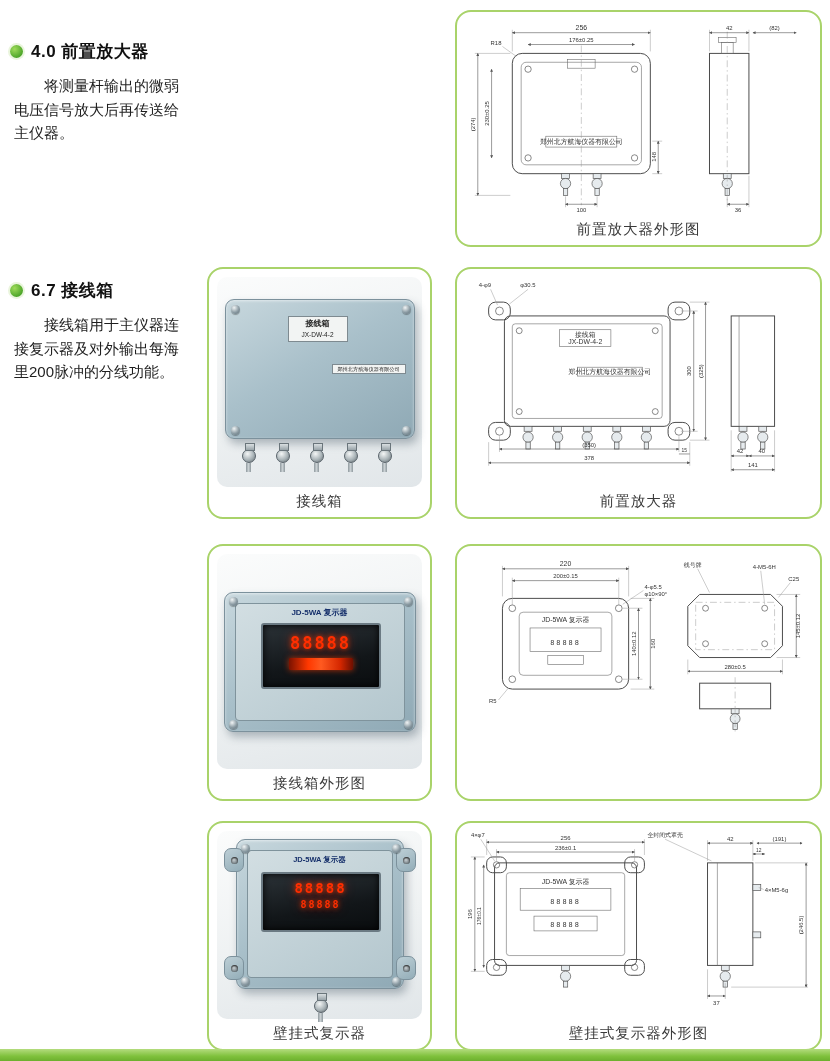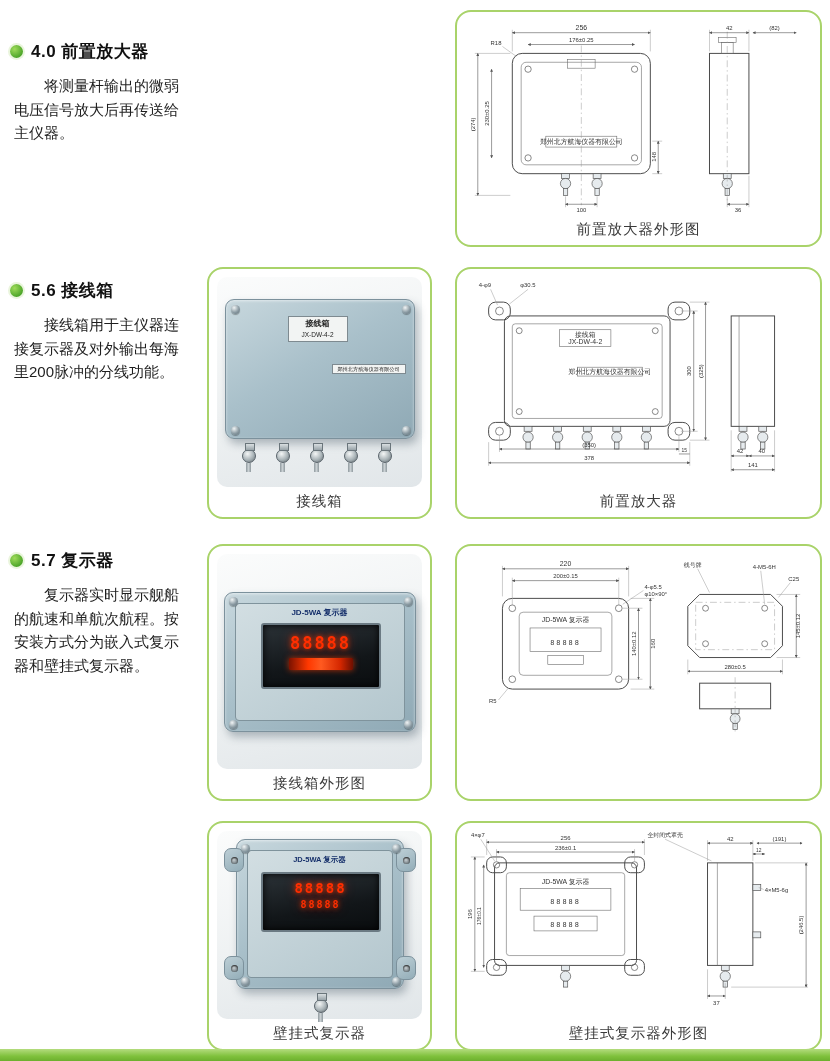--- a/index.html
+++ b/index.html
@@ -85,32 +85,25 @@
     <div class="sec-head">
       <span class="dot"></span>
       <h3>4.0 前置放大器</h3>
     </div>
     <p class="sec-body">将测量杆输出的微弱电压信号放大后再传送给主仪器。</p>
   </div>
 
   <div class="sec" style="top:279px">
     <div class="sec-head">
       <span class="dot"></span>
-      <h3>5.6 接线箱</h3>
+      <h3>6.7 接线箱</h3>
     </div>
     <p class="sec-body">接线箱用于主仪器连接复示器及对外输出每海里200脉冲的分线功能。</p>
   </div>
 
-  <div class="sec" style="top:549px">
-    <div class="sec-head">
-      <span class="dot"></span>
-      <h3>5.7 复示器</h3>
-    </div>
-    <p class="sec-body">复示器实时显示舰船的航速和单航次航程。按安装方式分为嵌入式复示器和壁挂式复示器。</p>
-  </div>
 
 
   <div class="figbox" style="left:455px;top:10px;width:367px;height:237px">
     <div class="draw-stage">
       <svg viewBox="0 0 356 196" preserveAspectRatio="xMidYMid meet">
         <defs>
           <marker id="ar1" viewBox="0 0 10 10" refX="9" refY="5" markerWidth="5" markerHeight="5" orient="auto-start-reverse">
             <path d="M0,0L10,5L0,10z" fill="#555"></path>
           </marker>
         </defs>

